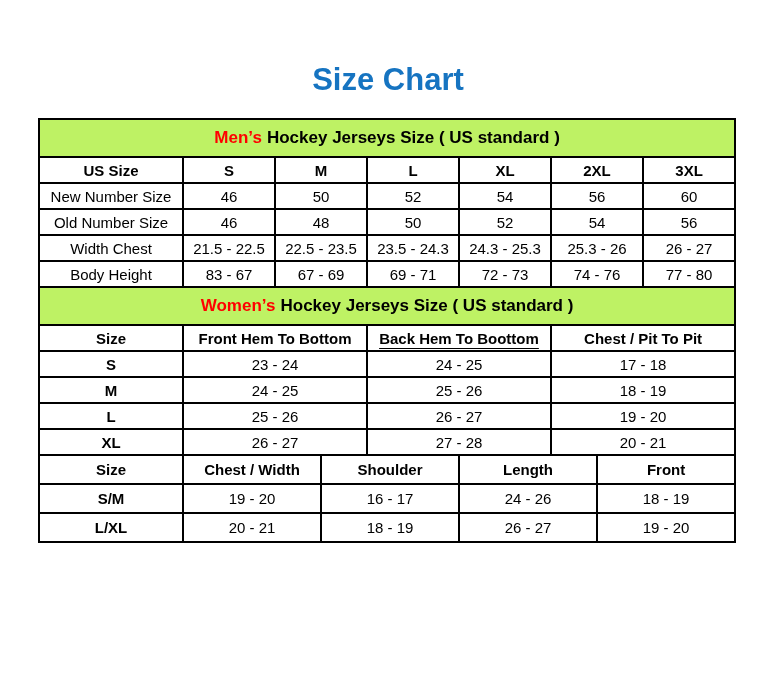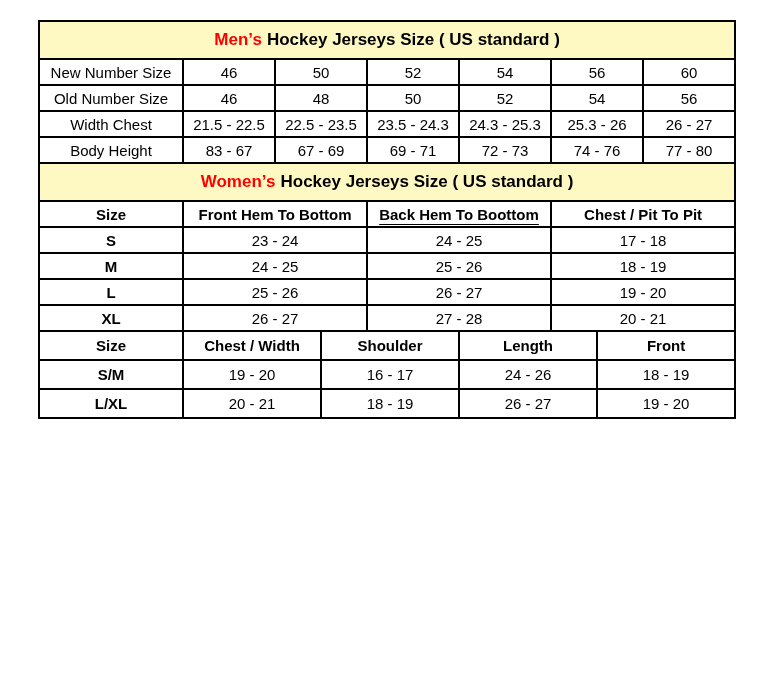--- a/index.html
+++ b/index.html
@@ -40,21 +40,21 @@
     text-align: center;
     vertical-align: middle;
     padding: 0 2px;
     font-size: 15px;
     font-weight: normal;
     height: 24px;
     overflow: hidden;
     white-space: nowrap;
   }
   tr.band td {
-    background: #fef9c3;
+    background: #bef264;
     font-size: 17px;
     font-weight: bold;
     height: 36px;
   }
   tr.band .band-highlight { color: #ff0000; margin-right: 0.30em; }
   tr.band .band-rest { color: #000000; }
   tr.head th { font-weight: bold; }
   td.row-label { font-weight: normal; }
   td.row-label.bold-label { font-weight: bold; }
   tr.tall td, tr.tall th { height: 27px; }
@@ -65,20 +65,21 @@
     text-decoration-thickness: 1px;
     text-underline-offset: 4px;
     text-decoration: underline;
   }
 </style>
 </head>
 <body>
 
 <div class="page">
 
+  <div class="page-title">Size Chart</div>
 
   <table class="size-chart">
     <colgroup>
       <col class="c-label">
       <col class="c-unit">
         <col class="c-unit">
         <col class="c-unit">
         <col class="c-unit">
       <col class="c-unit">
         <col class="c-unit">
@@ -88,20 +89,29 @@
         <col class="c-unit">
         <col class="c-unit">
         <col class="c-unit">
     </colgroup>
 
     <tbody>
         <tr class="band">
       <td colspan="13">
         <span class="band-highlight">Men’s</span><span class="band-rest">Hockey Jerseys Size ( US standard )</span>
       </td>
+    </tr>
+    <tr class="head">
+      <th>US Size</th>
+      <th colspan="2">S</th>
+      <th colspan="2">M</th>
+      <th colspan="2">L</th>
+      <th colspan="2">XL</th>
+      <th colspan="2">2XL</th>
+      <th colspan="2">3XL</th>
     </tr>
     <tr>
       <td class="row-label">New Number Size</td>
       <td colspan="2">46</td>
       <td colspan="2">50</td>
       <td colspan="2">52</td>
       <td colspan="2">54</td>
       <td colspan="2">56</td>
       <td colspan="2">60</td>
     </tr>

